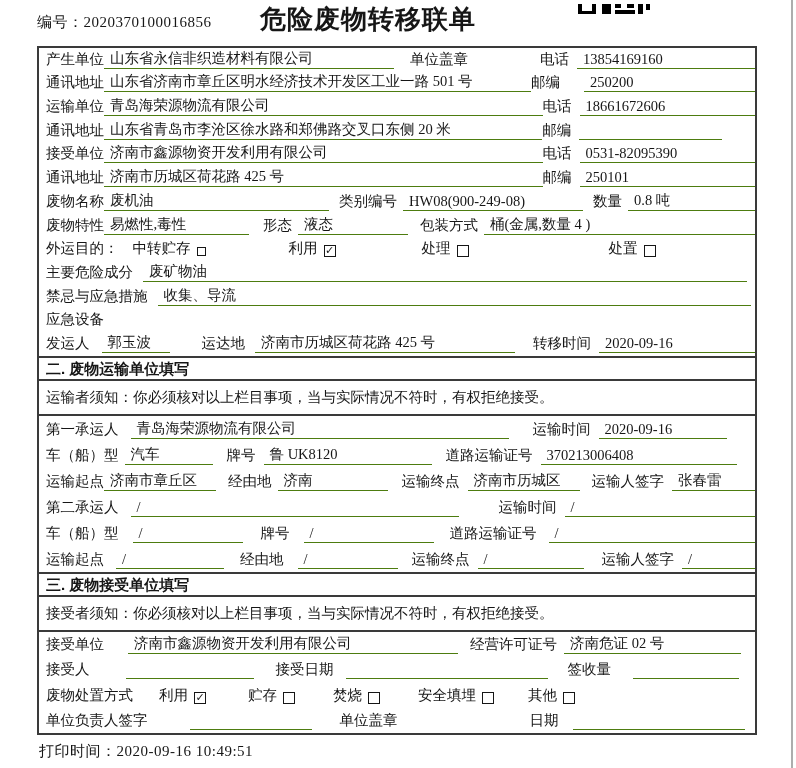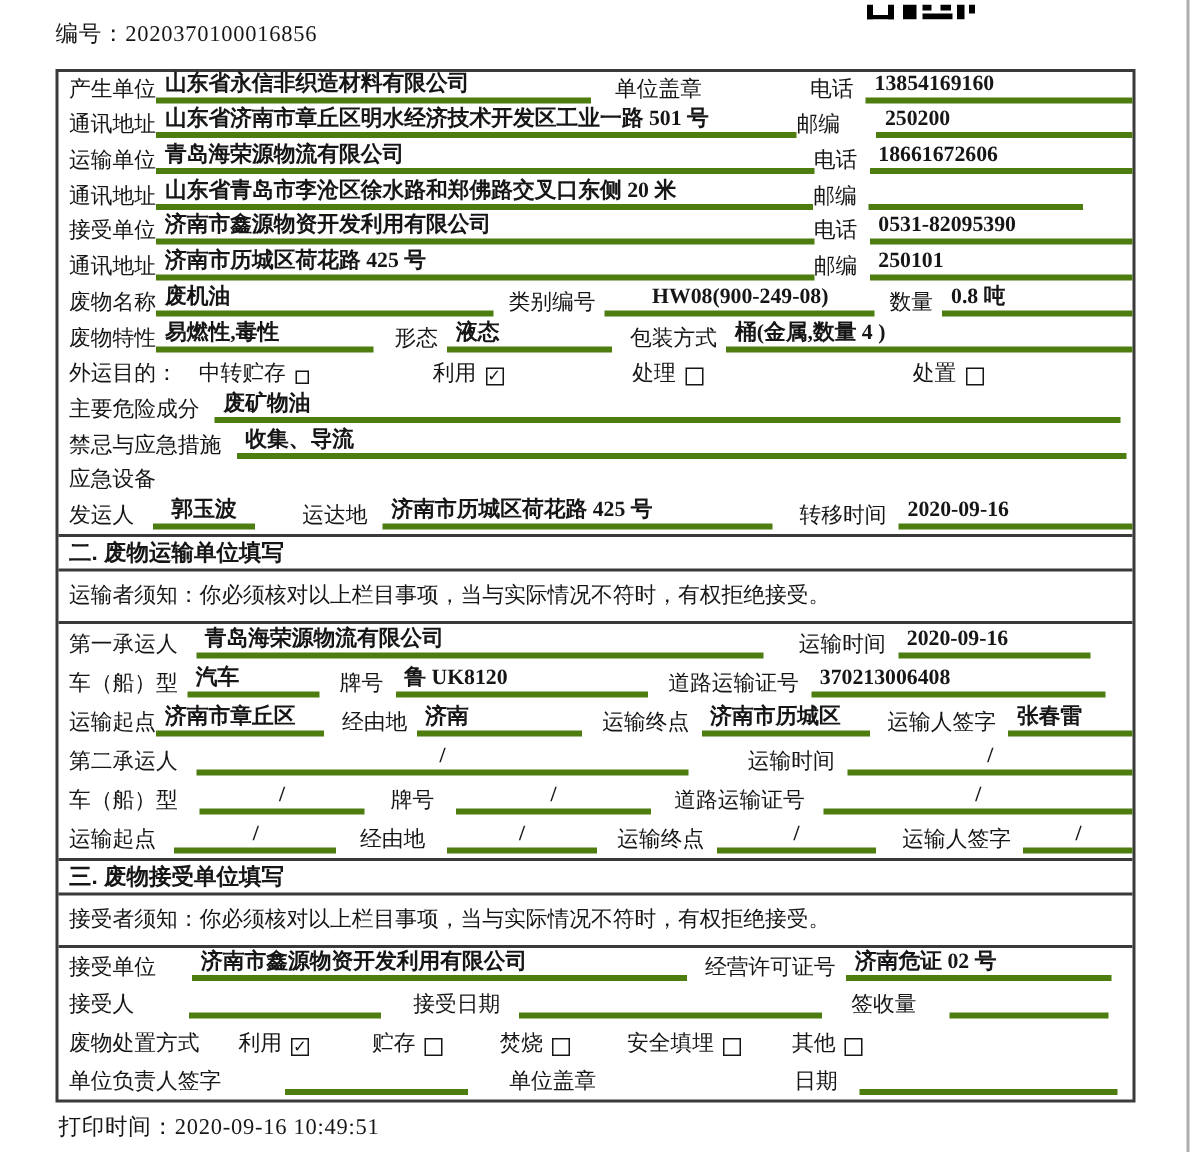--- a/index.html
+++ b/index.html
@@ -15,37 +15,38 @@
   
   .form{width:716px;margin-left:37px;border:2px solid #3a3a3a;background:#fff;}
   .sec-h{height:21px;line-height:21px;font-weight:bold;font-size:15px;padding-left:7px;
     border-bottom:2px solid #3a3a3a;font-family:"Liberation Sans","DejaVu Sans",sans-serif;}
   .sec-h.bt{border-top:2px solid #3a3a3a;}
   .notice{height:33px;line-height:33px;border-bottom:2px solid #3a3a3a;padding-left:7px;font-size:14.5px;}
   .row{display:flex;align-items:flex-end;height:23.7px;padding:0 0 3px 7px;font-size:14.5px;box-sizing:border-box;}
   .row.h2{height:26px;}
   .row.h3{height:25.2px;}
   .lbl{white-space:nowrap;flex:none;}
-  .u{border-bottom:4px solid #4d7c0f;padding:0 5px 0 6px;white-space:nowrap;box-sizing:border-box;overflow:hidden;font-weight:bold;}
-  .u.ctr{text-align:center;}
+  .u{border-bottom:1px solid #4d7c0f;padding:0 5px 0 6px;white-space:nowrap;box-sizing:border-box;overflow:hidden;}
+  .u.ctr{}
   .grow{flex:1;}
   .cb{display:inline-block;width:12px;height:12px;border:1.5px solid #161616;box-sizing:border-box;
     font-size:11px;line-height:9px;text-align:center;margin:0 0 1px 6px;flex:none;
     font-family:"DejaVu Sans",sans-serif;}
   .cb.small{width:9px;height:9px;margin-bottom:2px;}
   .ftr{margin:7px 0 0 39px;font-size:15px;letter-spacing:.5px;}
 </style>
 </head>
 <body>
 
 <div class="page">
   <div class="page-edge"></div>
 
   <div class="hdr">
     <div class="serial"><span>编号：</span><span>2020370100016856</span></div>
+    <div class="title">危险废物转移联单</div>
     <div class="qr">
       <svg width="72" height="10" viewBox="0 0 72 10">
         <g fill="#000">
           <rect x="0" y="0" width="4" height="10"></rect>
             <rect x="14" y="0" width="4" height="10"></rect>
             <rect x="0" y="7" width="18" height="3"></rect>
           <rect x="24" y="0" width="9" height="10"></rect>
             <rect x="37" y="0" width="6" height="4"></rect>
           <rect x="37" y="6" width="20" height="4"></rect>
             <rect x="49" y="0" width="7" height="4"></rect>

